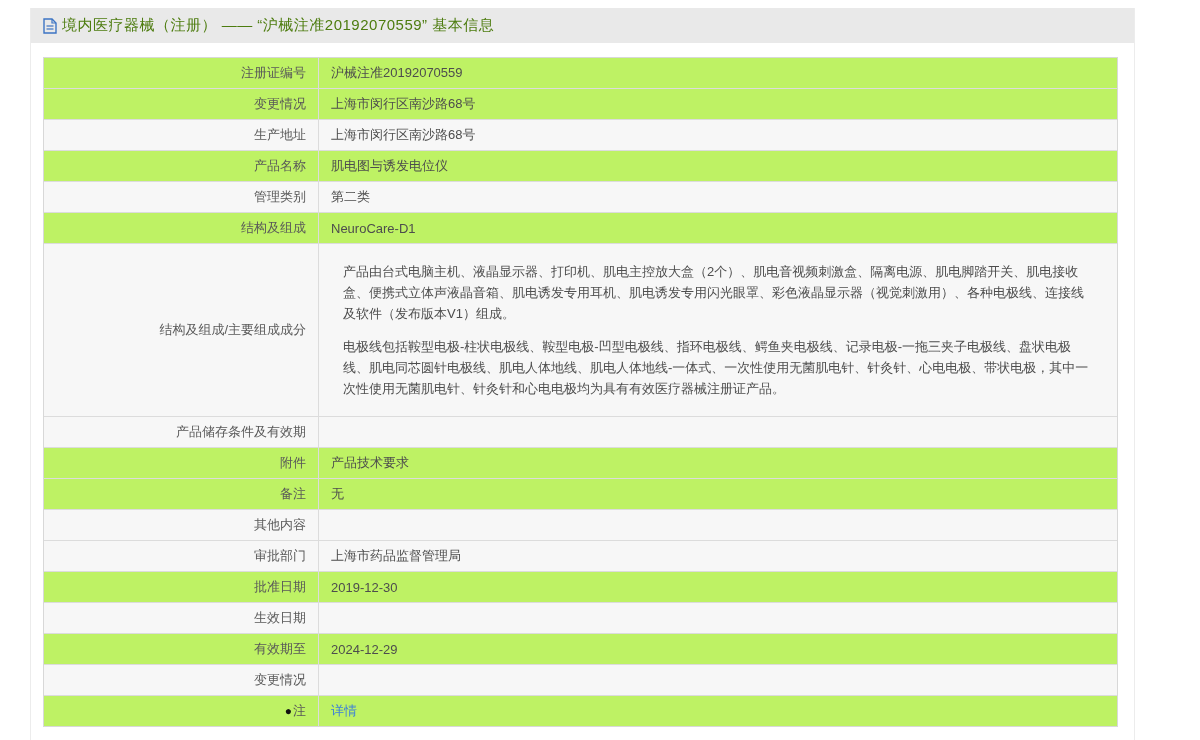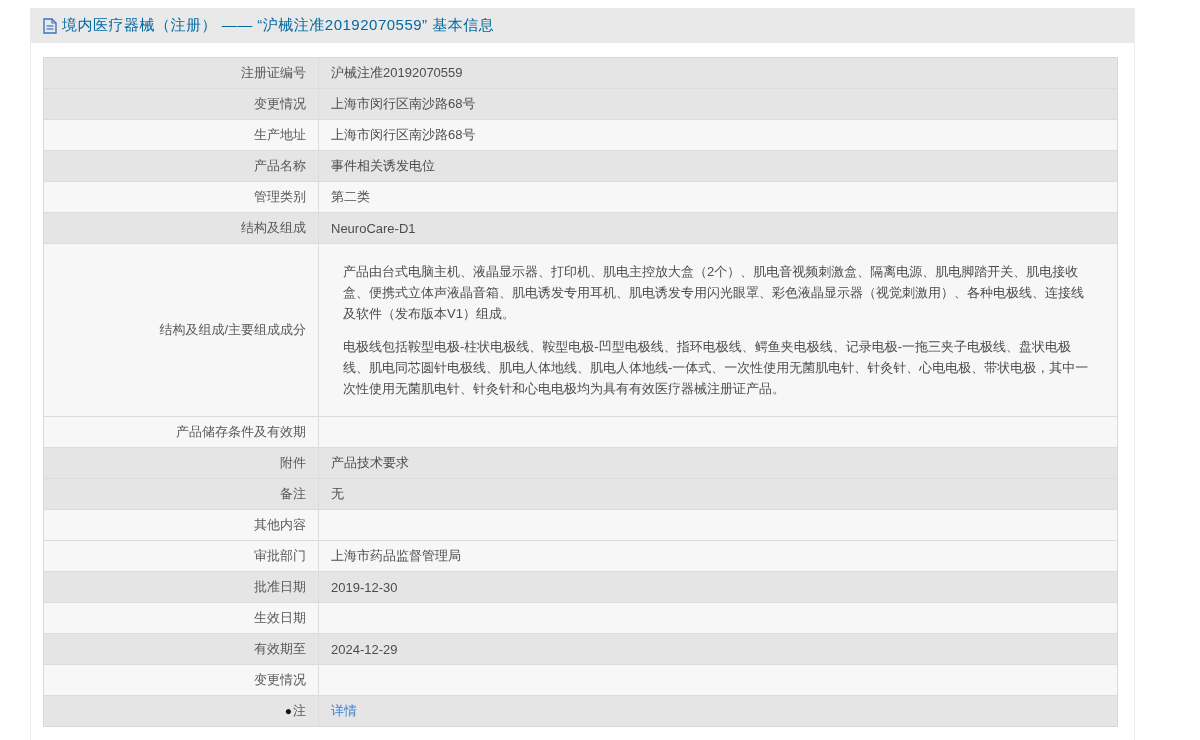--- a/index.html
+++ b/index.html
@@ -1,23 +1,23 @@
 <!DOCTYPE html>
 <html><head>
 <meta charset="utf-8">
 <style>
   html,body{margin:0;padding:0;background:#ffffff;font-family:"Liberation Sans","DejaVu Sans",sans-serif;}
   .page{position:relative;width:1200px;height:740px;overflow:hidden;background:#ffffff;}
   .panel{position:absolute;left:30px;top:8px;width:1105px;height:732px;background:#ffffff;
          border-left:1px solid #ececec;border-right:1px solid #ececec;box-sizing:border-box;}
   .titlebar{height:35px;background:#e9e9e9;display:flex;align-items:center;padding-left:12px;box-sizing:border-box;}
   .doc-icon{display:inline-flex;margin-right:5px;}
-  .title{color:#0369a1;font-size:15px;letter-spacing:.5px;}
+  .title{color:#4d7c0f;font-size:15px;letter-spacing:.5px;}
   .tbl{margin:14px 16px 0 12px;border:1px solid #d8d8d8;box-sizing:border-box;font-size:13px;color:#555;}
-  .row{display:flex;border-bottom:1px solid #dcdcdc;background:#e5e5e5;}
+  .row{display:flex;border-bottom:1px solid #dcdcdc;background:#bef264;}
   .row:last-child{border-bottom:none;}
   .row.alt{background:#f7f7f7;}
   .cl{width:275px;box-sizing:border-box;border-right:1px solid #dcdcdc;display:flex;
       align-items:center;justify-content:flex-end;text-align:right;padding:0 12px;min-height:30px;color:#595959;}
   .cv{flex:1;display:flex;align-items:center;padding:0 12px;min-height:30px;color:#4d4d4d;box-sizing:border-box;}
   .row-multi .cv{display:block;padding:5px 12px;line-height:21px;}
   .row-multi .cv p{margin:12px;}
   .row-note{height:30px;}
   .bullet{font-size:12px;color:#111;margin-right:1px;line-height:1;}
   a.detail{color:#3e80d8;text-decoration:none;}
@@ -53,21 +53,21 @@
         <div class="cv">上海市闵行区南沙路68号</div>
       </div>
 
       <div class="row alt">
         <div class="cl">生产地址</div>
         <div class="cv">上海市闵行区南沙路68号</div>
       </div>
 
       <div class="row">
         <div class="cl">产品名称</div>
-        <div class="cv">事件相关诱发电位</div>
+        <div class="cv">肌电图与诱发电位仪</div>
       </div>
 
       <div class="row alt">
         <div class="cl">管理类别</div>
         <div class="cv">第二类</div>
       </div>
 
       <div class="row">
         <div class="cl">结构及组成</div>
         <div class="cv">NeuroCare-D1</div>

